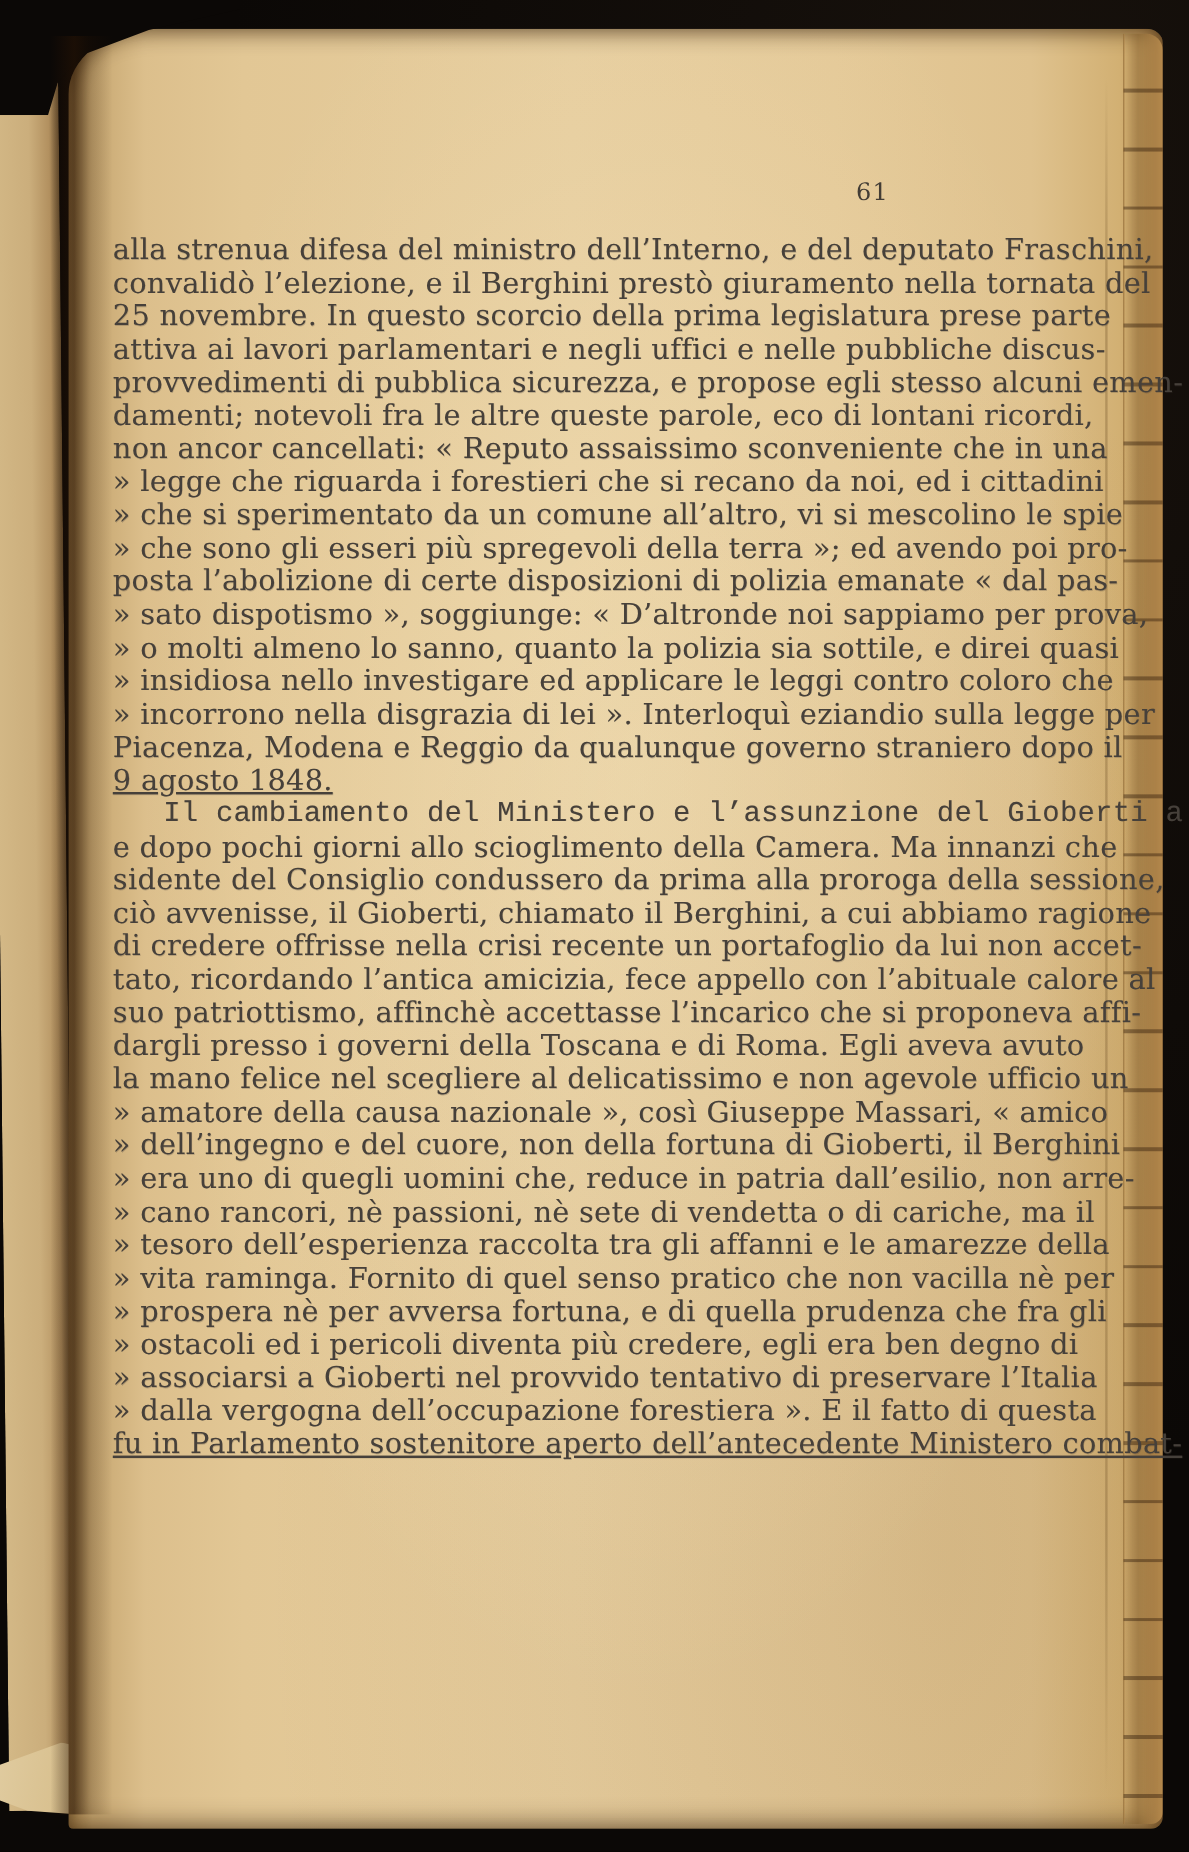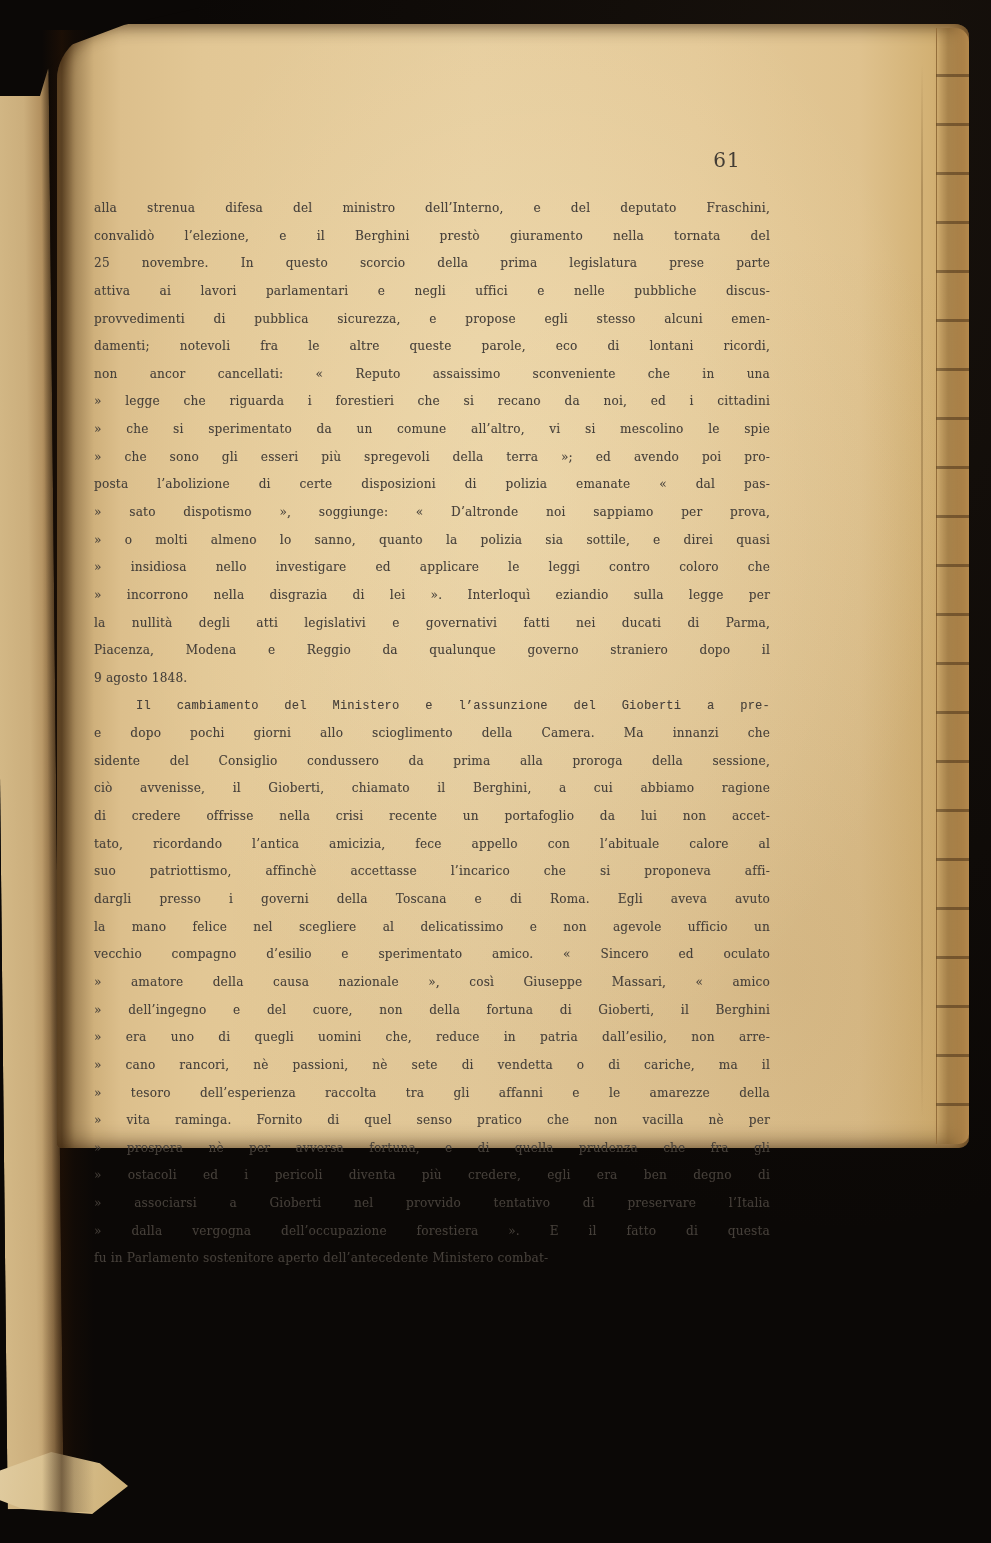--- a/index.html
+++ b/index.html
@@ -24,21 +24,21 @@
     border-radius:10px 30px 0 0;
     transform:rotate(-.6deg);
   }
   .torn-corner{
     position:absolute;left:0;top:1452px;width:128px;height:62px;
     background:linear-gradient(100deg,#e0cb9f,#cdb077);
     clip-path:polygon(0 30%,40% 0,78% 18%,100% 55%,72% 100%,18% 92%,0 78%);
   }
   
   .page{
-    position:absolute;left:57px;top:24px;width:912px;height:1124px;
+    position:absolute;left:57px;top:24px;width:912px;height:1500px;
     background:
       radial-gradient(ellipse at 52% 42%, rgba(255,242,205,.30), rgba(0,0,0,0) 62%),
       radial-gradient(ellipse at 80% 85%, rgba(120,80,30,.12), rgba(0,0,0,0) 55%),
       linear-gradient(90deg,#a8854f 0%,#c7a771 2.2%,#dcbf8c 7%,#e2c795 16%,#e6cd9e 46%,#e4c998 70%,#dfc28e 88%,#d2b073 96%,#b98f54 100%);
     border-radius:70px 14px 10px 4px / 55px 12px 10px 4px;
     box-shadow:
       inset 0 7px 14px rgba(55,32,8,.38),
       inset 0 -9px 16px rgba(55,32,8,.34),
       inset -4px 0 10px rgba(50,28,6,.25);
   }
@@ -68,31 +68,31 @@
     clip-path:polygon(0 0,100% 0,100% 8%,62% 26%,34% 48%,24% 72%,20% 100%,0 100%);
   }
   .page-number{
     position:absolute;left:640px;top:124px;width:60px;
     font-size:20px;color:#433d35;letter-spacing:1px;
     text-align:center;
   }
   .text-block{
     position:absolute;left:37px;top:171px;width:676px;
     color:#46403a;
-    font-size:12px;
+    font-size:24px;
     letter-spacing:.25px;
   }
   .line{
     height:27.65px;line-height:27.65px;
     white-space:nowrap;
     text-align:justify;
     text-align-last:justify;
     text-shadow:.4px .4px 0 rgba(70,64,58,.25);
   }
-  .line.align-left{text-align:center;text-align-last:left;}
+  .line.align-left{text-align:center;text-align-last:left;text-decoration:underline;}
   .line.indent{padding-left:42px;font-family:Liberation Mono, monospace;}
 </style>
 </head>
 <body>
 
 <div class="scan">
 
   <div class="prev-page"></div>
   <div class="torn-corner"></div>
 
@@ -111,33 +111,31 @@
       <div class="line">damenti; notevoli fra le altre queste parole, eco di lontani ricordi,</div>
       <div class="line">non ancor cancellati: « Reputo assaissimo sconveniente che in una</div>
       <div class="line">» legge che riguarda i forestieri che si recano da noi, ed i cittadini</div>
       <div class="line">» che si sperimentato da un comune all’altro, vi si mescolino le spie</div>
       <div class="line">» che sono gli esseri più spregevoli della terra »; ed avendo poi pro-</div>
       <div class="line">posta l’abolizione di certe disposizioni di polizia emanate « dal pas-</div>
       <div class="line">» sato dispotismo », soggiunge: « D’altronde noi sappiamo per prova,</div>
       <div class="line">» o molti almeno lo sanno, quanto la polizia sia sottile, e direi quasi</div>
       <div class="line">» insidiosa nello investigare ed applicare le leggi contro coloro che</div>
       <div class="line">» incorrono nella disgrazia di lei ». Interloquì eziandio sulla legge per</div>
-      <div class="line">la nullità degli atti legislativi e governativi fatti nei ducati di Parma,</div>
       <div class="line">Piacenza, Modena e Reggio da qualunque governo straniero dopo il</div>
       <div class="line align-left">9 agosto 1848.</div>
       <div class="line indent">Il cambiamento del Ministero e l’assunzione del Gioberti a pre-</div>
       <div class="line">e dopo pochi giorni allo scioglimento della Camera. Ma innanzi che</div>
       <div class="line">sidente del Consiglio condussero da prima alla proroga della sessione,</div>
       <div class="line">ciò avvenisse, il Gioberti, chiamato il Berghini, a cui abbiamo ragione</div>
       <div class="line">di credere offrisse nella crisi recente un portafoglio da lui non accet-</div>
       <div class="line">tato, ricordando l’antica amicizia, fece appello con l’abituale calore al</div>
       <div class="line">suo patriottismo, affinchè accettasse l’incarico che si proponeva affi-</div>
       <div class="line">dargli presso i governi della Toscana e di Roma. Egli aveva avuto</div>
       <div class="line">la mano felice nel scegliere al delicatissimo e non agevole ufficio un</div>
-      <div class="line">vecchio compagno d’esilio e sperimentato amico. « Sincero ed oculato</div>
       <div class="line">» amatore della causa nazionale », così Giuseppe Massari, « amico</div>
       <div class="line">» dell’ingegno e del cuore, non della fortuna di Gioberti, il Berghini</div>
       <div class="line">» era uno di quegli uomini che, reduce in patria dall’esilio, non arre-</div>
       <div class="line">» cano rancori, nè passioni, nè sete di vendetta o di cariche, ma il</div>
       <div class="line">» tesoro dell’esperienza raccolta tra gli affanni e le amarezze della</div>
       <div class="line">» vita raminga. Fornito di quel senso pratico che non vacilla nè per</div>
       <div class="line">» prospera nè per avversa fortuna, e di quella prudenza che fra gli</div>
       <div class="line">» ostacoli ed i pericoli diventa più credere, egli era ben degno di</div>
       <div class="line">» associarsi a Gioberti nel provvido tentativo di preservare l’Italia</div>
       <div class="line">» dalla vergogna dell’occupazione forestiera ». E il fatto di questa</div>

